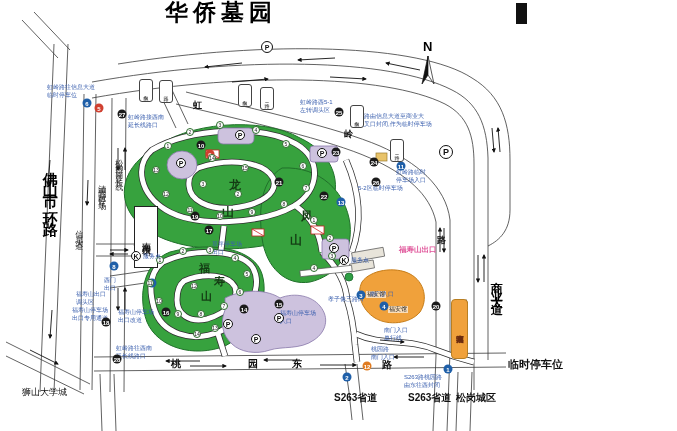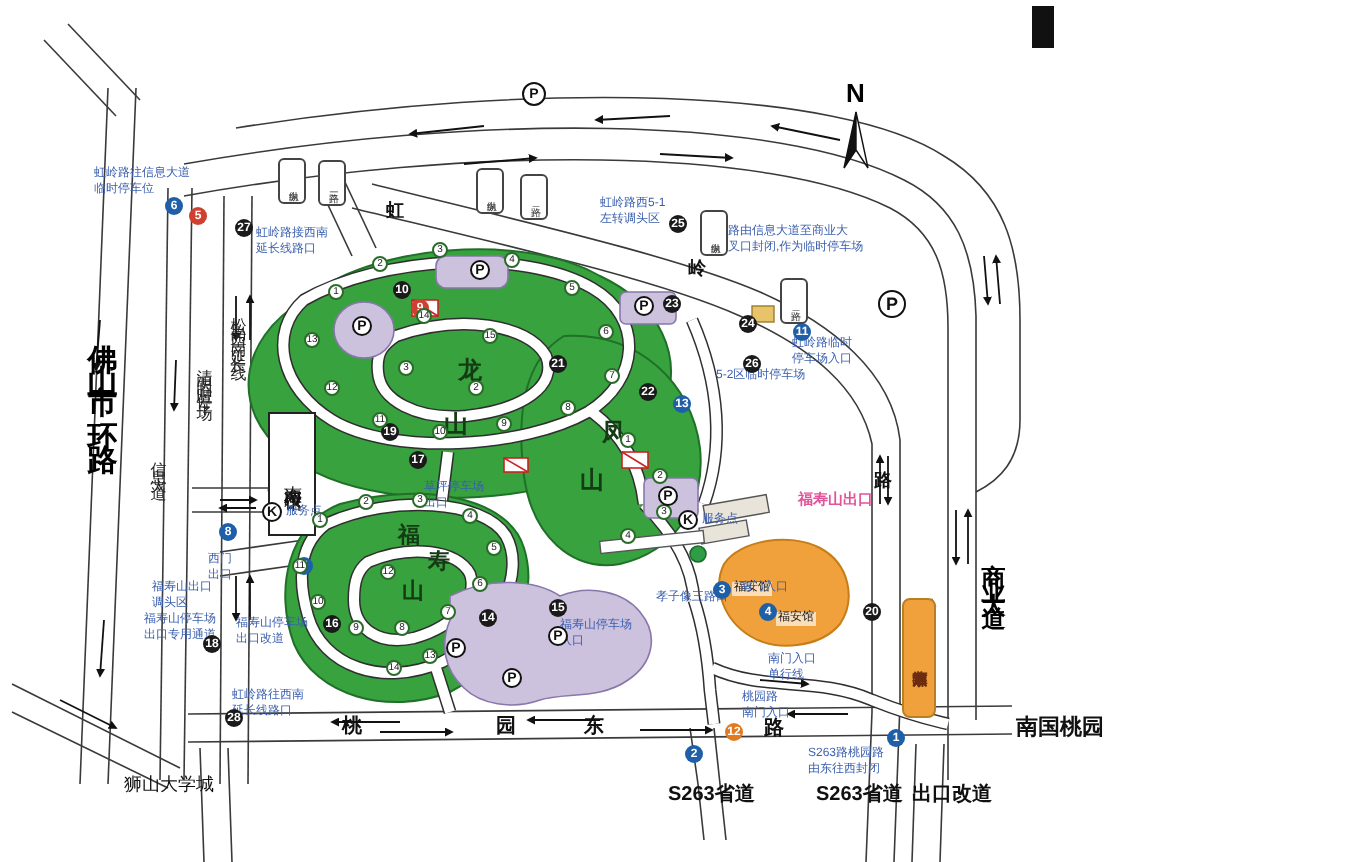--- a/index.html
+++ b/index.html
@@ -184,20 +184,21 @@
       <line x1="190" y1="366" x2="226" y2="366"></line>
         <line x1="320" y1="365" x2="356" y2="365"></line>
       <line x1="424" y1="357" x2="394" y2="357"></line>
         <line x1="30" y1="350" x2="58" y2="364"></line>
       <line x1="110" y1="250" x2="128" y2="250"></line>
         <line x1="128" y1="254" x2="110" y2="254"></line>
       <line x1="380" y1="340" x2="404" y2="342"></line>
     </g>
   </svg>
 
+  <div class="lbl title" style="left:165px;top:0px;">华侨墓园</div>
 
   <div class="pk" style="left:267px;top:47px;width:12px;height:12px;">P</div>
 
   <div class="lbl compassN" style="left:423px;top:40px;">N</div>
 
   <div class="lbl v ringroad" style="left:42px;top:160px;">佛山市一环路</div>
   <div class="lbl v smallroad" style="left:74px;top:224px;">信息大道</div>
   <div class="lbl v smallroad" style="left:97px;top:178px;letter-spacing:3px;">清明临时停车场</div>
   <div class="lbl v smallroad" style="left:114px;top:152px;">松岗西南延长线</div>
   <div class="lbl v bizroad" style="left:489px;top:272px;">商业大道</div>
@@ -223,23 +224,23 @@
   <div class="lbl hongchar" style="left:193px;top:100px;">虹</div>
   <div class="lbl hongchar" style="left:344px;top:129px;">岭</div>
   <div class="lbl hongchar" style="left:437px;top:235px;">路</div>
   <div class="lbl roadchar" style="left:171px;top:358px;">桃</div>
   <div class="lbl roadchar" style="left:248px;top:358px;">园</div>
   <div class="lbl roadchar" style="left:292px;top:358px;">东</div>
   <div class="lbl roadchar" style="left:382px;top:359px;">路</div>
 
   <div class="lbl botlbl" style="left:334px;top:392px;">S263省道</div>
   <div class="lbl botlbl" style="left:408px;top:392px;">S263省道</div>
-  <div class="lbl botlbl" style="left:456px;top:392px;">出口改道</div>
-  <div class="lbl botlbl" style="left:508px;top:358px;font-size:11px;">南国桃园</div>
-  <div class="lbl" style="left:22px;top:387px;font-size:9px;margin-left:40px;">狮山大学城</div>
+  <div class="lbl botlbl" style="left:456px;top:392px;">松岗城区</div>
+  <div class="lbl botlbl" style="left:508px;top:358px;font-size:11px;">临时停车位</div>
+  <div class="lbl" style="left:22px;top:387px;font-size:9px;">狮山大学城</div>
 
   <div id="dyn">
       <div class="lbl ann" style="position: absolute; left: 47px; top: 84px;">虹岭路往信息大道
 临时停车位</div>
       <div class="lbl ann" style="position: absolute; left: 128px; top: 114px;">虹岭路接西南
 延长线路口</div>
       <div class="lbl ann" style="position: absolute; left: 300px; top: 99px;">虹岭路西5-1
 左转调头区</div>
       <div class="lbl ann" style="position: absolute; left: 352px; top: 113px;">虹岭路由信息大道至商业大
 道交叉口封闭,作为临时停车场</div>

